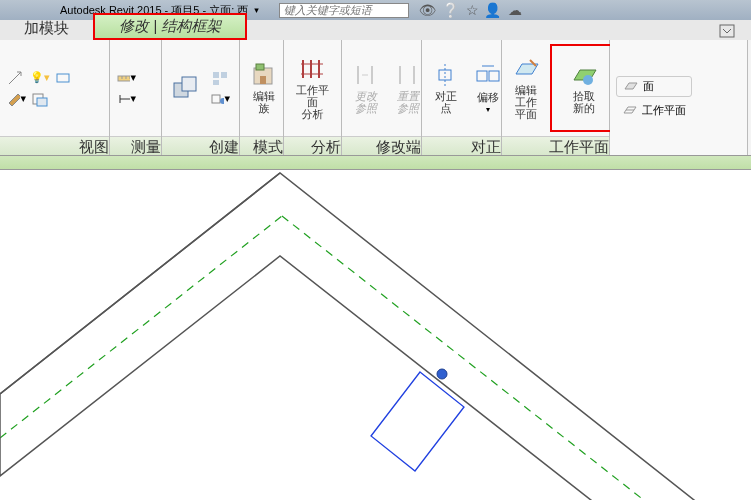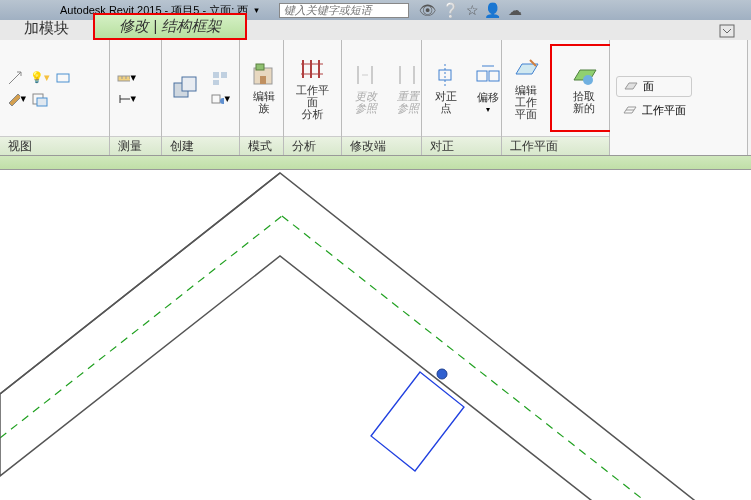--- a/index.html
+++ b/index.html
@@ -12,21 +12,21 @@
     
     .tab-bar { height: 20px; background: #e8e8e8; display: flex; align-items: flex-end; }
     .tab { padding: 2px 24px; font-size: 15px; color: #333; }
     .tab.highlighted-red { border: 2px solid #e00; font-style: italic; }
     .tab.active { background: linear-gradient(#d4f0c4, #b8e0a0); }
     .expand-btn { margin-left: auto; margin-right: 10px; padding: 0 6px; }
     
     .ribbon { display: flex; border-bottom: 1px solid #999; background: #f4f4f4; }
     .panel { border-right: 1px solid #bbb; display: flex; flex-direction: column; }
     .panel-body { flex: 1; padding: 4px 6px; display: flex; align-items: center; gap: 6px; background: #f8f8f8; }
-    .panel-label { text-align: left; font-size: 12px; padding: 2px 8px; background: linear-gradient(#eaf2e2, #d8e8cc); border-top: 1px solid #ccc; color: #333; height: 19px; line-height: 15px; }
+    .panel-label { text-align: right; font-size: 15px; padding: 2px 0; background: linear-gradient(#eaf2e2, #d8e8cc); border-top: 1px solid #ccc; color: #333; height: 19px; line-height: 15px; }
     
     .big-btn { display: flex; flex-direction: column; align-items: center; justify-content: center; gap: 2px; padding: 2px 4px; min-width: 36px; }
     .big-btn .label { font-size: 11px; text-align: center; line-height: 12px; color: #333; }
     .big-btn.disabled .label { color: #aaa; font-style: italic; }
     
     .small-btns { display: flex; flex-direction: column; gap: 3px; }
     .small-row { display: flex; gap: 4px; align-items: center; }
     .small-icon { width: 20px; height: 18px; display: flex; align-items: center; justify-content: center; }
     
     .sub-ribbon { height: 14px; background: linear-gradient(#d0e8bc, #c0dfa8); border-bottom: 1px solid #999; }

